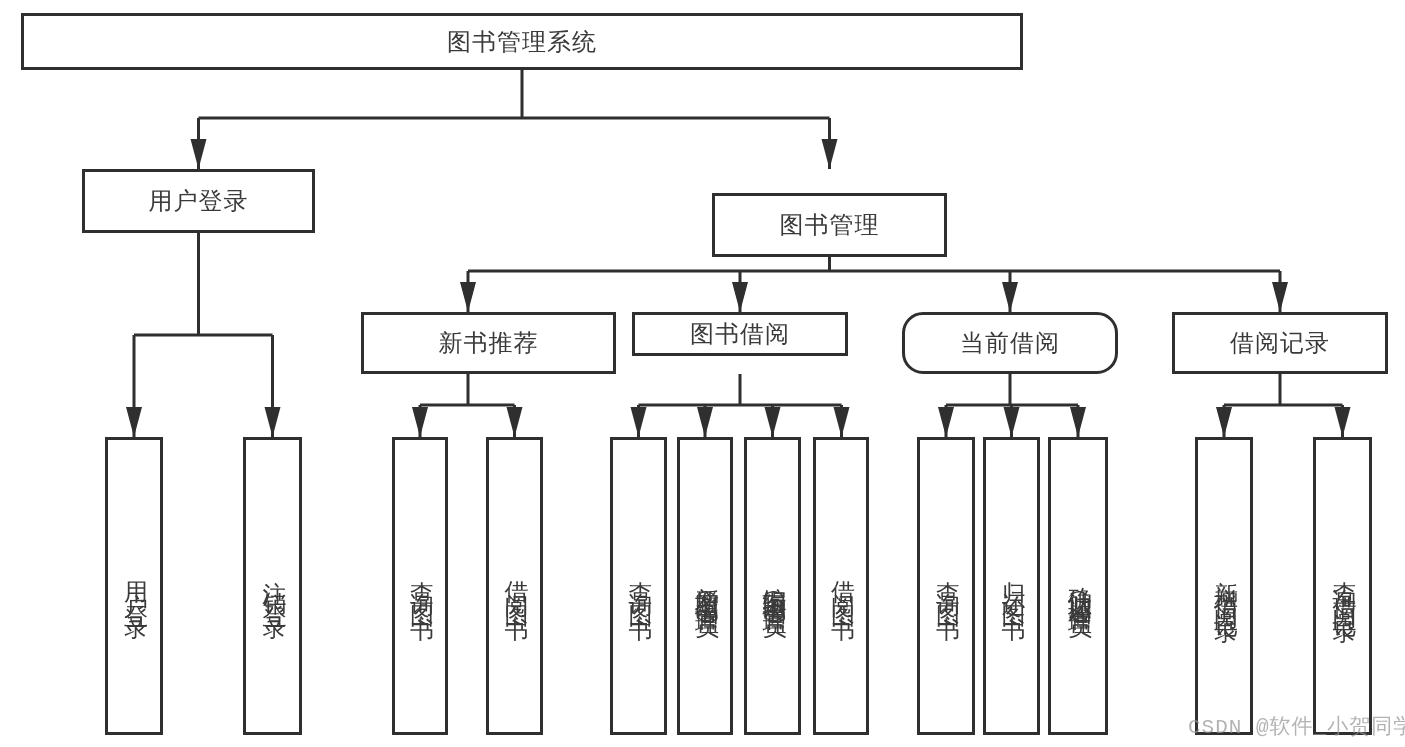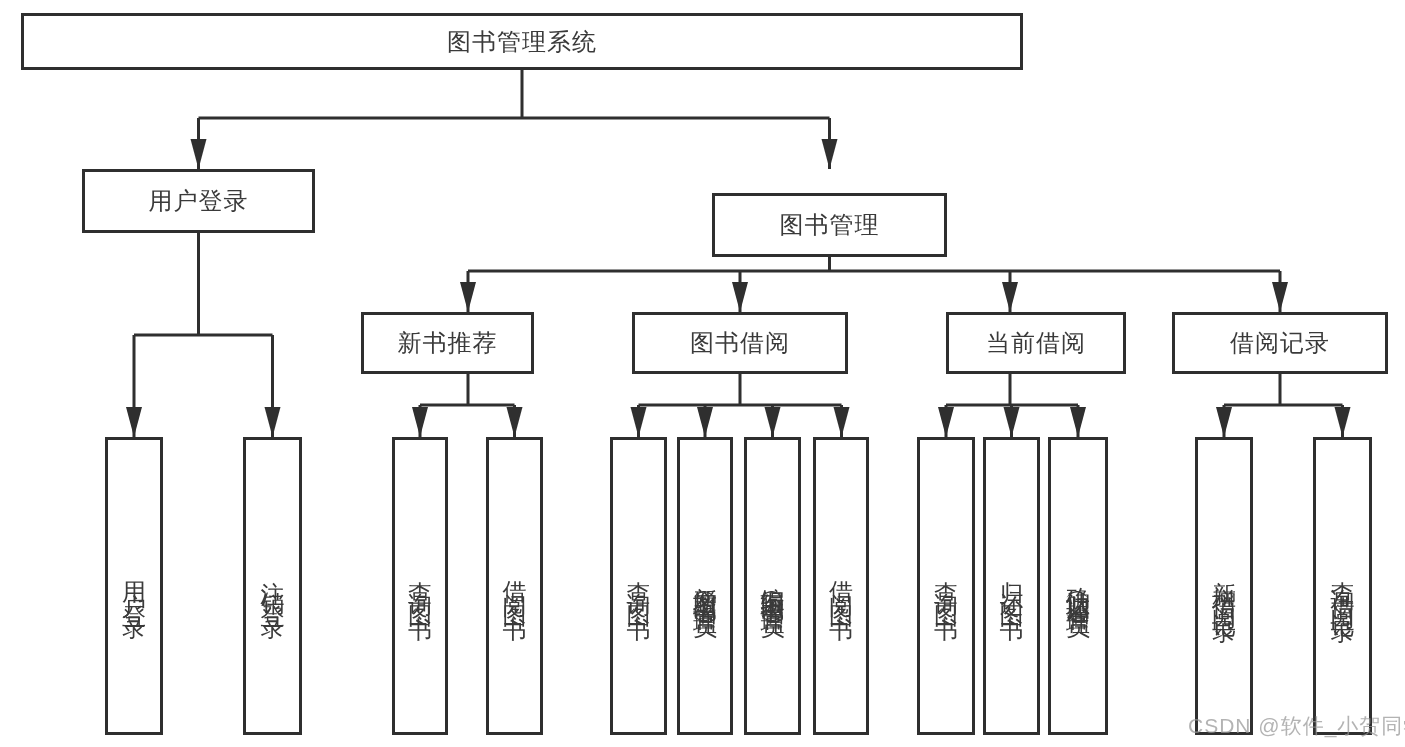--- a/index.html
+++ b/index.html
@@ -2,21 +2,21 @@
 <html><head>
 <meta charset="utf-8">
 <style>
   html, body { margin: 0; padding: 0; background: #ffffff; }
   .stage {
     position: relative;
     width: 1405px;
     height: 747px;
     background: #ffffff;
     overflow: hidden;
-    font-family: Liberation Sans, sans-serif;
+    font-family: Liberation Mono, monospace;
   }
   .connectors {
     position: absolute;
     left: 0; top: 0;
     width: 1405px; height: 747px;
     pointer-events: none;
   }
   .box {
     position: absolute;
     box-sizing: border-box;
@@ -38,23 +38,23 @@
   .sp4 { letter-spacing: 12px; }
   .sp6 { letter-spacing: 8px; }
   .sp9 { letter-spacing: 4px; }
 
   
   #n-root   { left: 21px;  top: 13px;  width: 1002px; height: 57px; }
   
   #n-user-login      { left: 82px;  top: 169px; width: 233px; height: 64px; }
   #n-book-management { left: 712px; top: 169px; width: 235px; height: 64px; margin-top: 24px; }
   
-  #n-new-book-recommend { left: 361px;  top: 312px; width: 173px; height: 62px; }
-  #n-book-borrow        { left: 632px;  top: 312px; width: 216px; height: 62px; }
-  #n-current-borrow     { left: 946px;  top: 312px; width: 180px; height: 62px; }
+  #n-new-book-recommend { left: 361px;  top: 312px; width: 255px; height: 62px; }
+  #n-book-borrow        { left: 632px;  top: 312px; width: 216px; height: 44px; }
+  #n-current-borrow     { left: 902px;  top: 312px; width: 216px; height: 62px; border-radius: 21px; }
   #n-borrow-records     { left: 1172px; top: 312px; width: 216px; height: 62px; }
   
   .leaf { top: 437px; height: 298px; }
   #l-user-login     { left: 105px;  width: 58px; }
   #l-logout         { left: 243px;  width: 59px; }
   #l-query-books-1  { left: 392px;  width: 56px; }
   #l-borrow-books-1 { left: 486px;  width: 57px; }
   #l-query-books-2  { left: 610px;  width: 57px; }
   #l-add-books      { left: 677px;  width: 56px; }
   #l-edit-books     { left: 744px;  width: 57px; }

